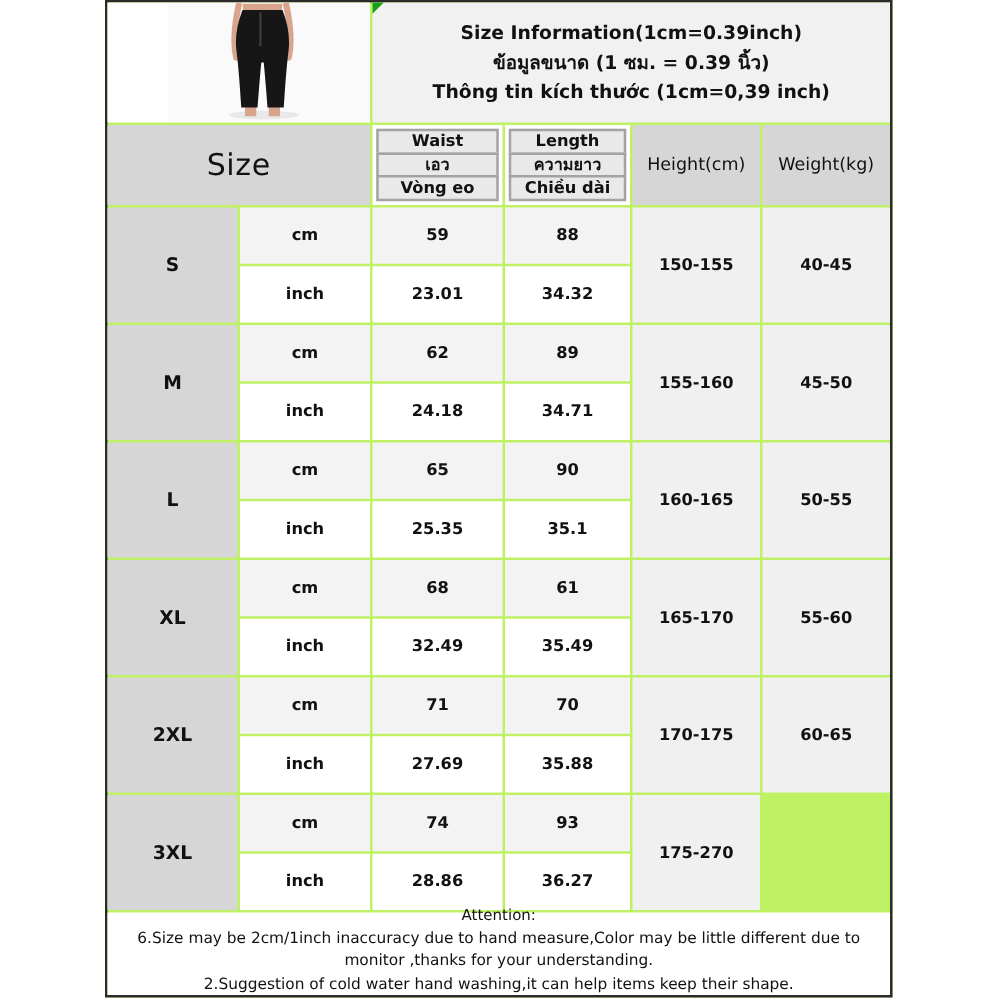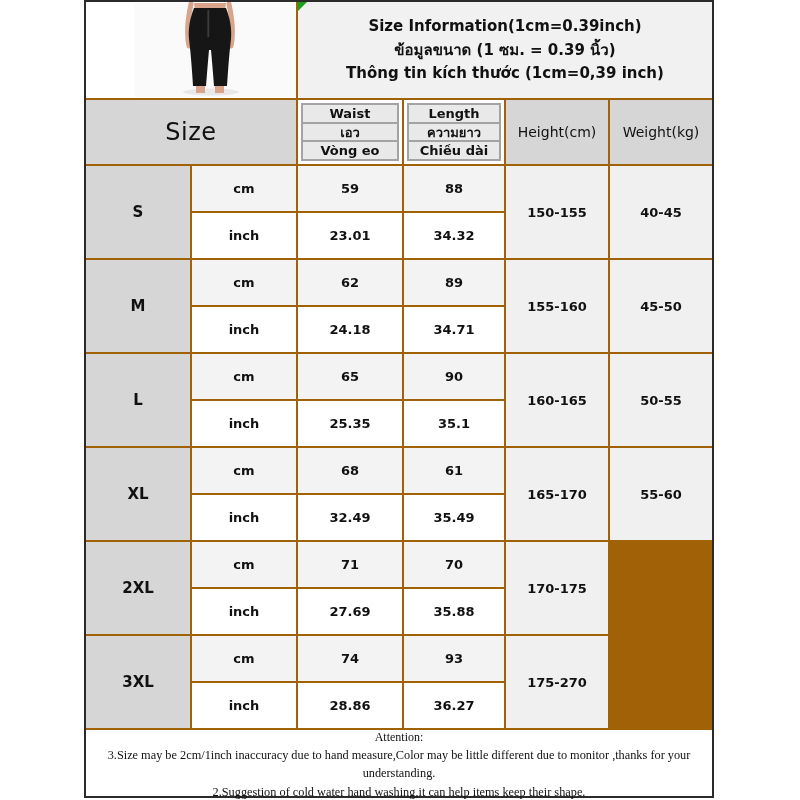--- a/index.html
+++ b/index.html
@@ -6,21 +6,21 @@
   html,body { background:#ffffff; }
   body { font-family:"DejaVu Sans","Liberation Sans",sans-serif; color:#111; }
   .page { position:relative; width:800px; height:800px; background:#fff; overflow:hidden; }
 
   .tbl {
     position:absolute; left:84px; top:0;
     display:grid;
     grid-template-columns:104px 104px 104px 100px 102px 102px;
     grid-template-rows:96px 64px repeat(12,45px) 66px;
     gap:2px;
-    background:#a16207;
+    background:#bef264;
     border:2px solid #2b2b2b;
   }
   .cell { display:flex; align-items:center; justify-content:center; text-align:center; }
 
   
   .photo-cell { background:#ffffff; justify-content:flex-end; align-items:stretch; }
   .photo-cell svg { display:block; height:100%; }
   .title-cell { position:relative; background:#f1f1f1; flex-direction:column; gap:5px;
                 font-weight:bold; font-size:15px; line-height:1.25; }
   .corner { position:absolute; top:0; left:0; width:0; height:0;
@@ -35,22 +35,22 @@
                 font-weight:bold; font-size:13px; line-height:1; }
   .stack .box:first-child { margin-top:0; }
 
   
   .sz  { background:#d6d6d6; font-weight:bold; font-size:15px; }
   .cmr { background:#f3f3f3; font-weight:bold; font-size:13px; }
   .inr { background:#ffffff; font-weight:bold; font-size:13px; }
   .hw  { background:#f0f0f0; font-weight:bold; font-size:13px; }
 
   
-  .att { background:#ffffff; flex-direction:column; justify-content:center;
-         padding:3px 8px 0 8px; font-size:12.3px; line-height:1.5;font-family:Liberation Serif, serif; }
+  .att { background:#ffffff; flex-direction:column; justify-content:flex-end;
+         padding:3px 8px 0 8px; font-size:12.3px; line-height:1.5; }
   .att .t { font-size:12px; }
 </style>
 </head>
 <body>
 
 <div class="page">
   <div class="tbl">
 
     <div class="cell photo-cell" style="grid-area:1/1/2/3">
       <svg width="162" height="94" viewBox="0 0 162 94" preserveAspectRatio="xMidYMid meet">
@@ -125,33 +125,34 @@
     <div class="cell hw" style="grid-area:9/6/11/7">55-60</div>
     <div class="cell inr" style="grid-area:10/2/11/3">inch</div>
     <div class="cell inr" style="grid-area:10/3/11/4">32.49</div>
     <div class="cell inr" style="grid-area:10/4/11/5">35.49</div>
 
     <div class="cell sz" style="grid-area:11/1/13/2">2XL</div>
     <div class="cell cmr" style="grid-area:11/2/12/3">cm</div>
     <div class="cell cmr" style="grid-area:11/3/12/4">71</div>
     <div class="cell cmr" style="grid-area:11/4/12/5">70</div>
     <div class="cell hw" style="grid-area:11/5/13/6">170-175</div>
+    <div class="cell hw" style="grid-area:11/6/13/7">60-65</div>
     <div class="cell inr" style="grid-area:12/2/13/3">inch</div>
     <div class="cell inr" style="grid-area:12/3/13/4">27.69</div>
     <div class="cell inr" style="grid-area:12/4/13/5">35.88</div>
 
     <div class="cell sz" style="grid-area:13/1/15/2">3XL</div>
     <div class="cell cmr" style="grid-area:13/2/14/3">cm</div>
     <div class="cell cmr" style="grid-area:13/3/14/4">74</div>
     <div class="cell cmr" style="grid-area:13/4/14/5">93</div>
     <div class="cell hw" style="grid-area:13/5/15/6">175-270</div>
     <div class="cell inr" style="grid-area:14/2/15/3">inch</div>
     <div class="cell inr" style="grid-area:14/3/15/4">28.86</div>
     <div class="cell inr" style="grid-area:14/4/15/5">36.27</div>
 
     <div class="cell att" style="grid-area:15/1/16/7">
       <div class="t">Attention:</div>
-      <div>3.Size may be 2cm/1inch inaccuracy due to hand measure,Color may be little different due to monitor ,thanks for your understanding.</div>
+      <div>6.Size may be 2cm/1inch inaccuracy due to hand measure,Color may be little different due to monitor ,thanks for your understanding.</div>
       <div>2.Suggestion of cold water hand washing,it can help items keep their shape.</div>
     </div>
 
   </div>
 </div>
 
 </body></html>

